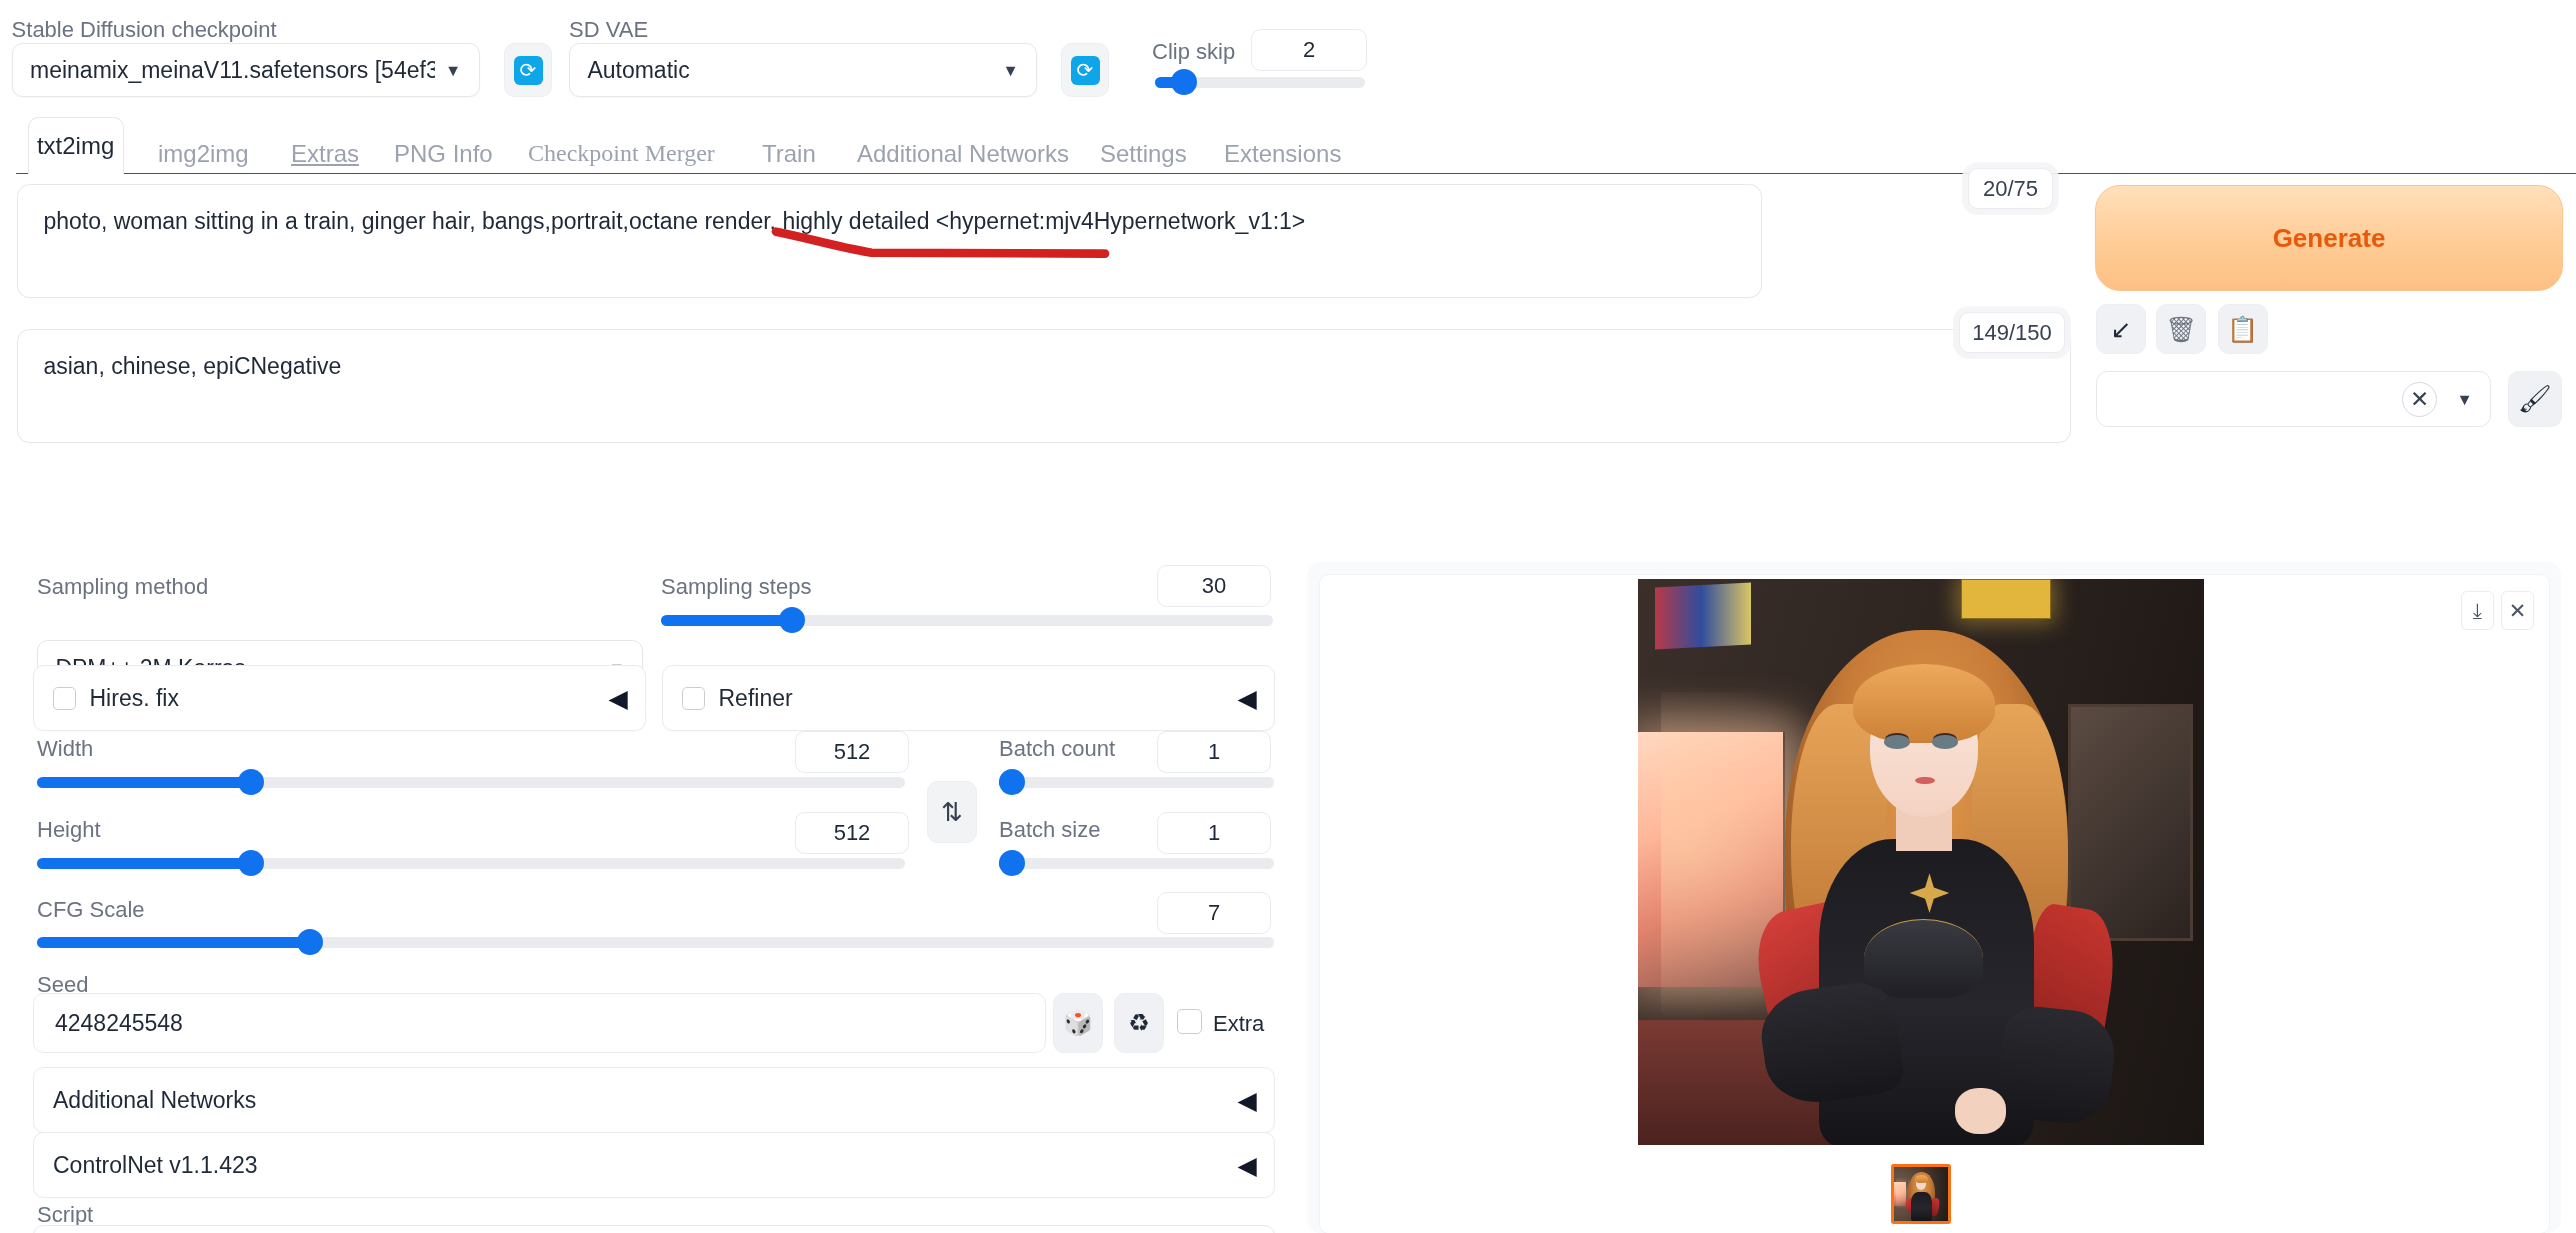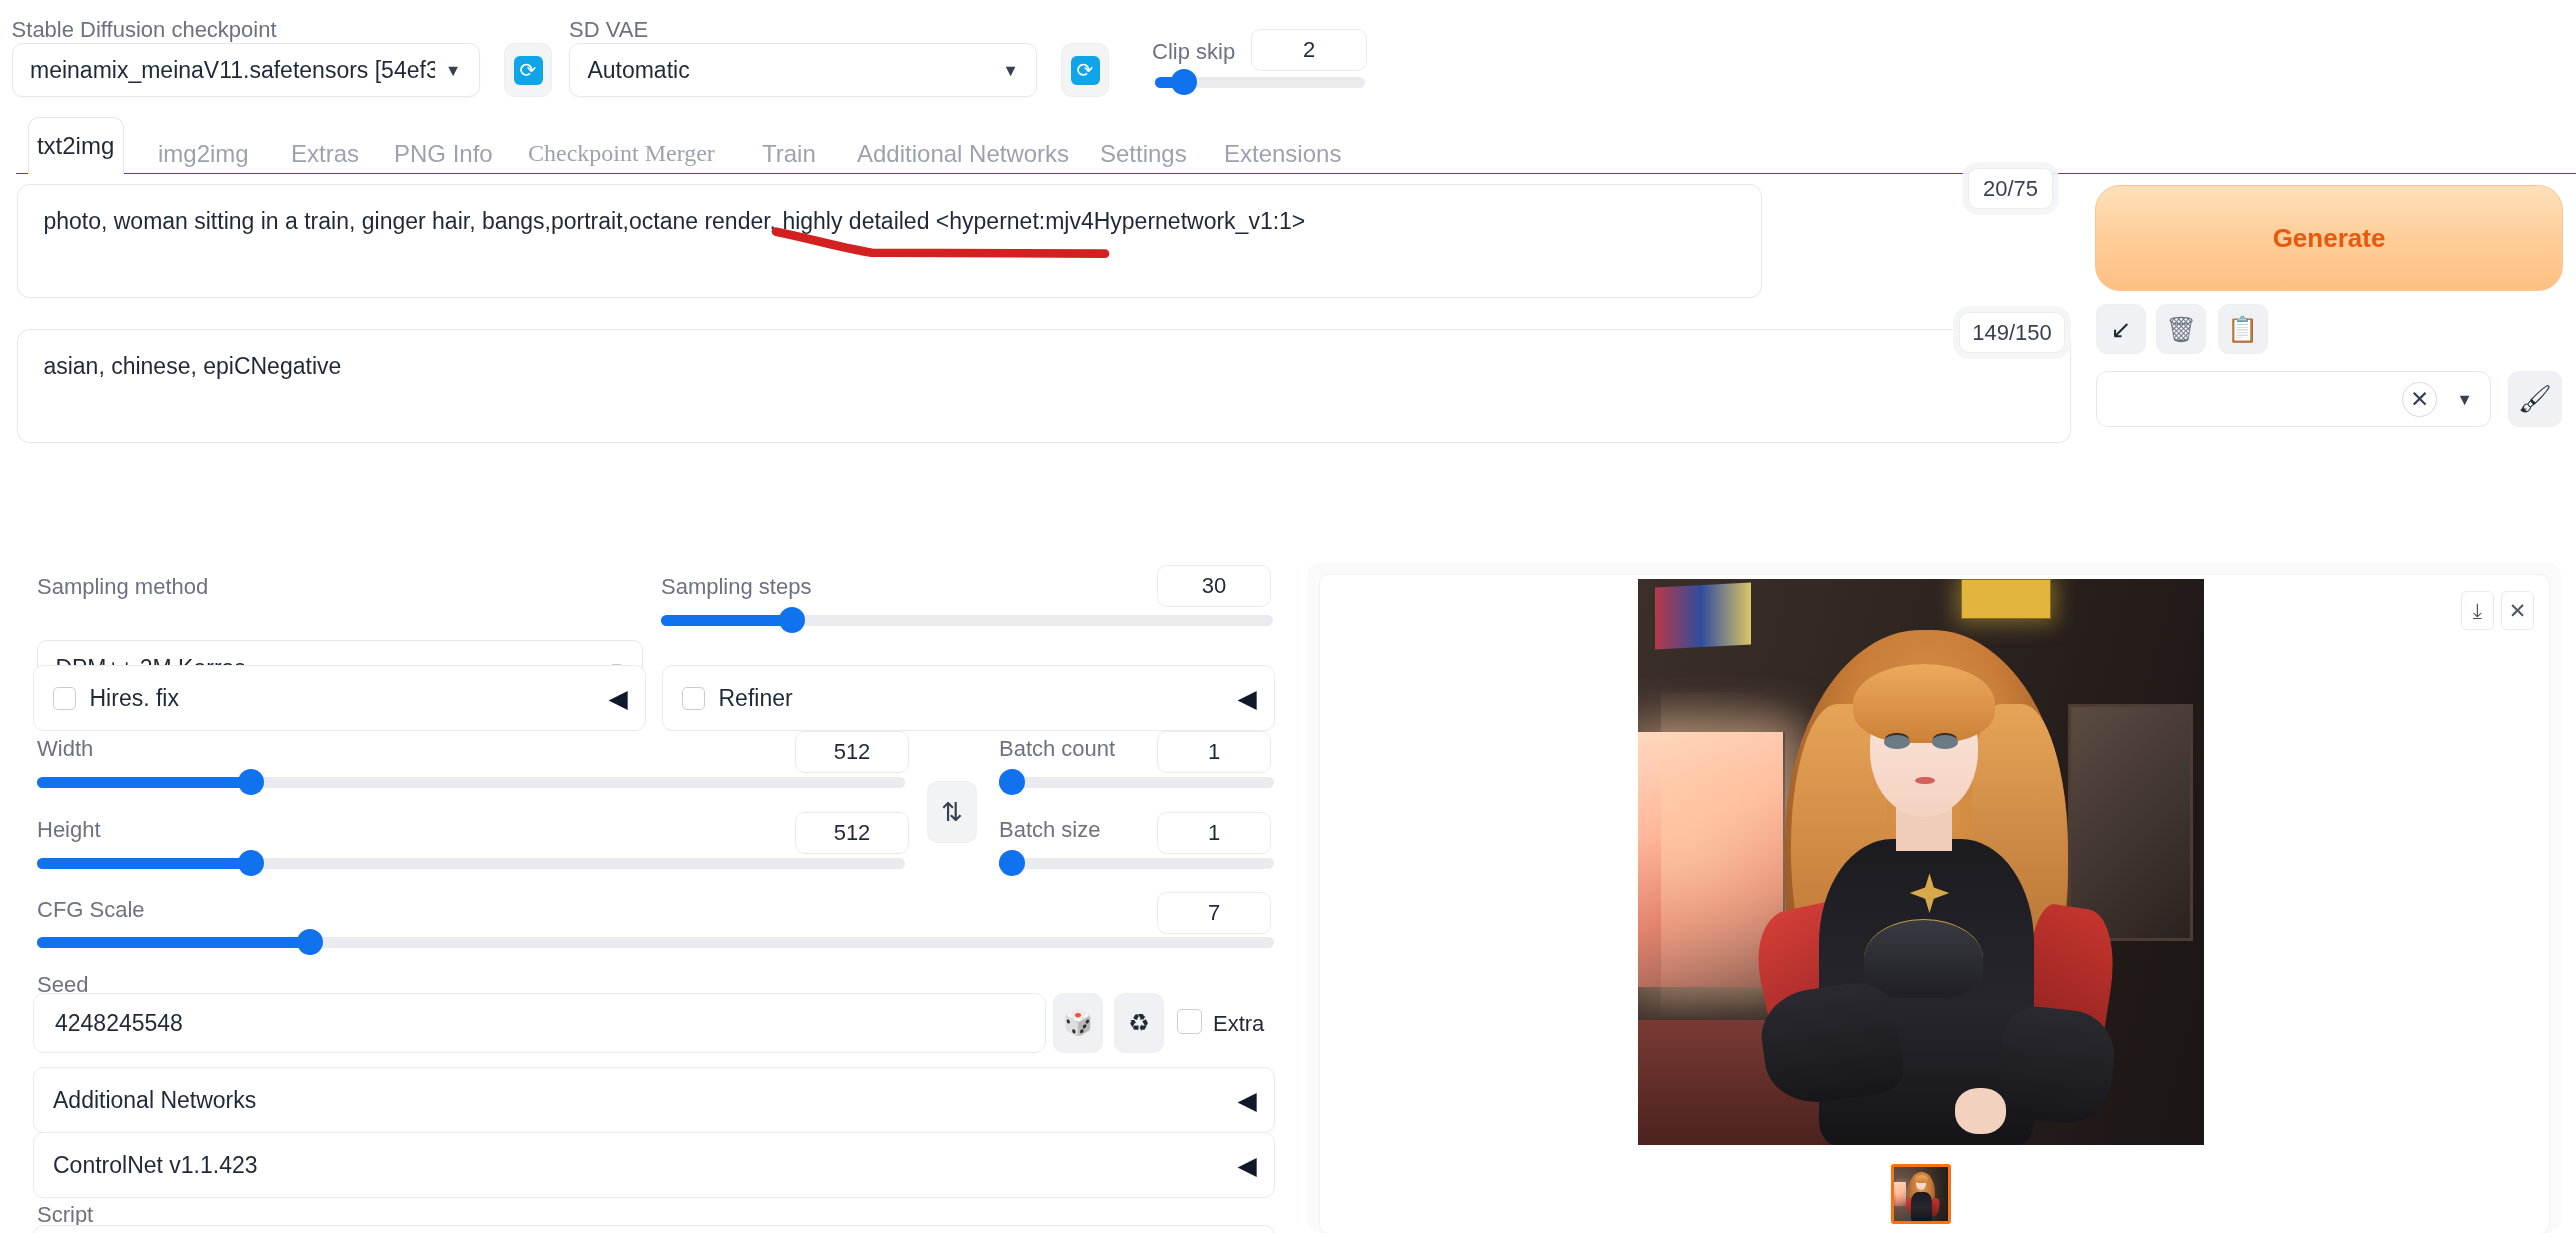--- a/index.html
+++ b/index.html
@@ -295,21 +295,21 @@
     <div class="numbox" style="left:1251px; top:29px; width:116px; height:42px;">2</div>
     <div class="srail" style="left:1155px; top:77px; width:210px;">
       <div class="sfill" style="width:29px;"></div>
       <div class="sknob" style="left:16.4px;"></div>
     </div>
   </div>
 
   <div class="tabrow" style="top:123px; height:51px;">
     <div class="tab active" style="left:11.6px; top:-5.8px; width:96px; height:57px;">txt2img</div>
     <div class="tab" style="left:142px; top:17.4px;">img2img</div>
-    <div class="tab" style="left:275px; top:17.4px;">Extras</div>
+    <div class="tab" style="left:275px; top:17.4px;text-decoration:underline;">Extras</div>
     <div class="tab" style="left:378px; top:17.4px;">PNG Info</div>
     <div class="tab" style="left:512px; top:17.4px;font-family:Liberation Serif, serif;">Checkpoint Merger</div>
     <div class="tab" style="left:746px; top:17.4px;">Train</div>
     <div class="tab" style="left:841px; top:17.4px;">Additional Networks</div>
     <div class="tab" style="left:1084px; top:17.4px;">Settings</div>
     <div class="tab" style="left:1208px; top:17.4px;">Extensions</div>
   </div>
 
   <div class="promptbox" style="left:17.4px; top:184px; width:1745px; height:114px;">photo, woman sitting in a train, ginger hair, bangs,portrait,octane render, highly detailed &lt;hypernet:mjv4Hypernetwork_v1:1&gt;</div>
   <div class="tokenpill" style="left:1968px; top:168px; width:85px; height:41px;">20/75</div>

